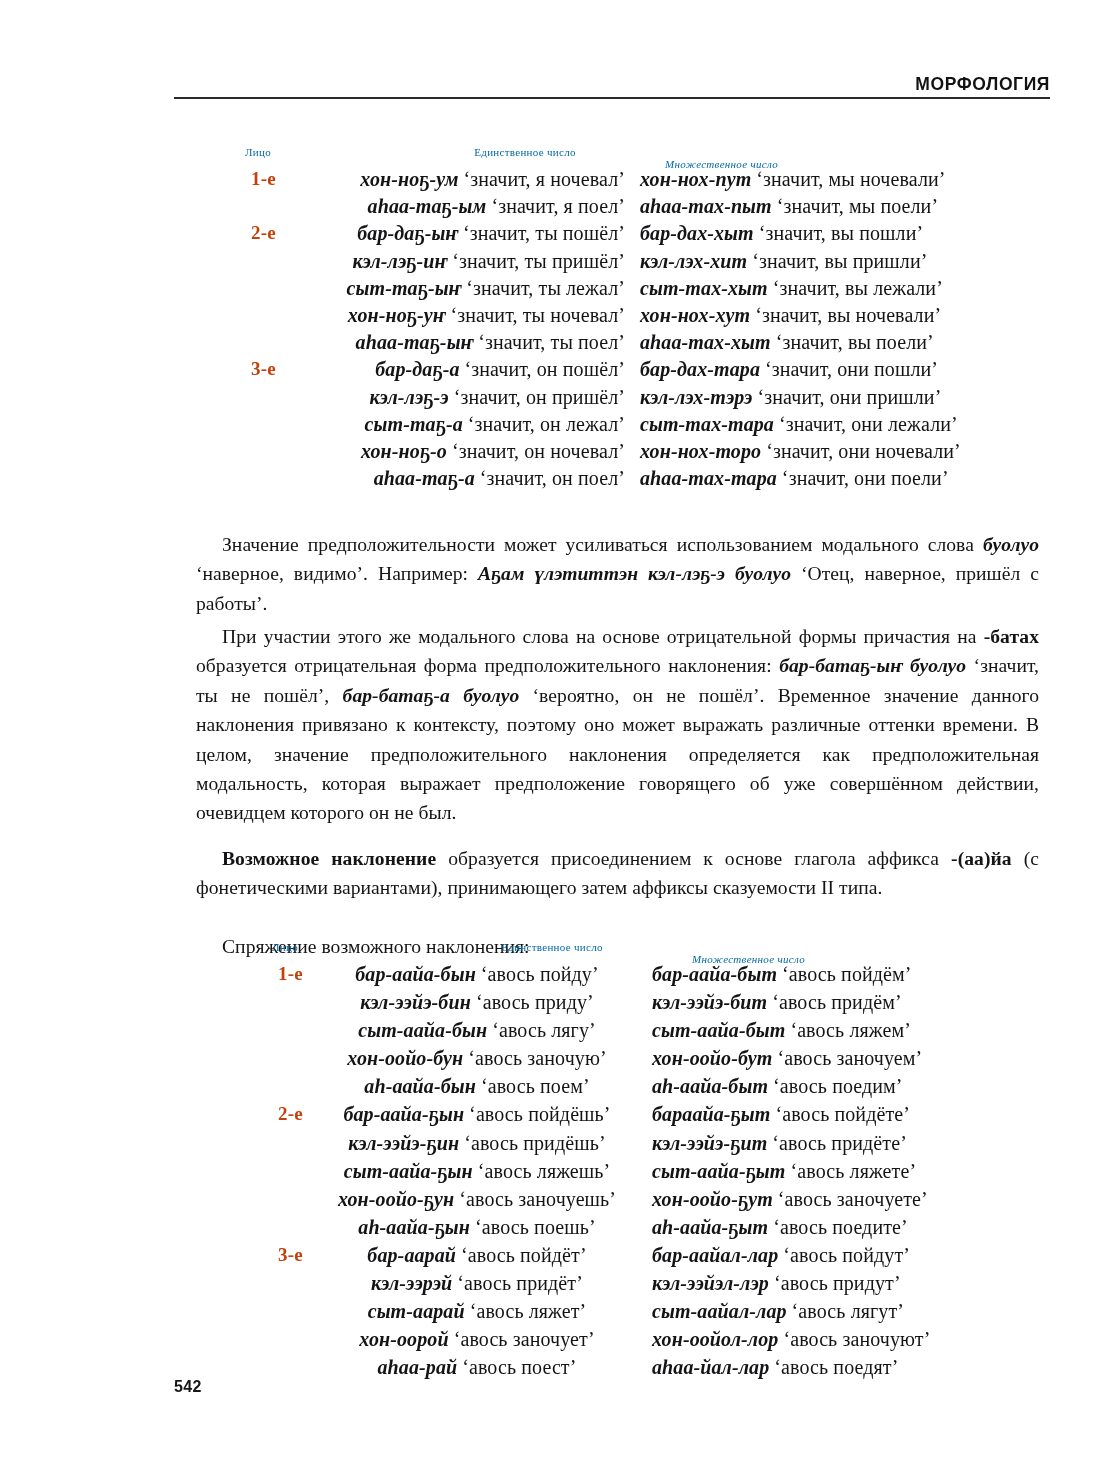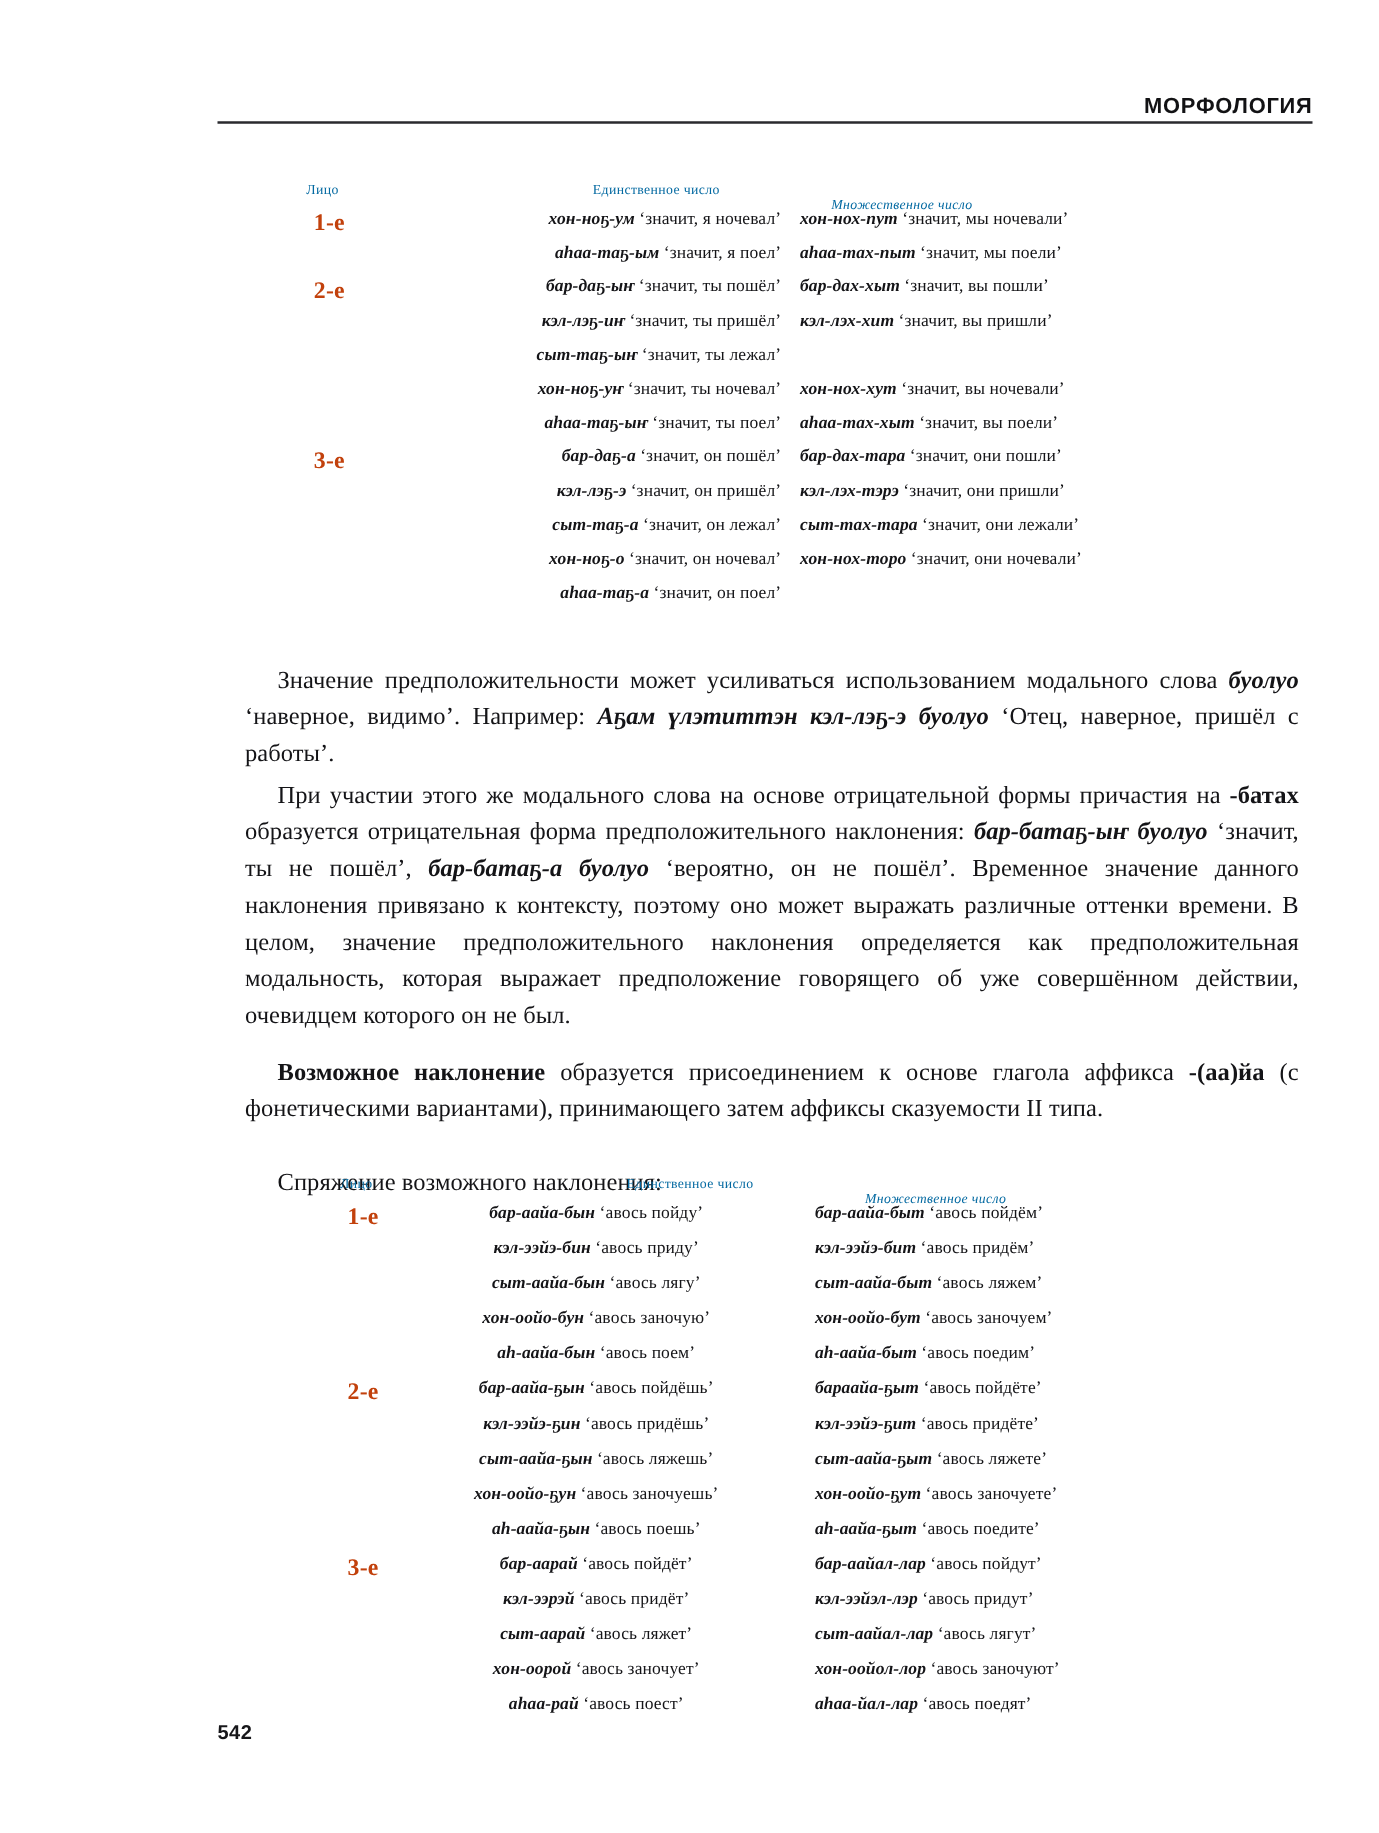--- a/index.html
+++ b/index.html
@@ -77,21 +77,21 @@
     top: 0;
     width: 46px;
     font-size: 19px;
     font-weight: 600;
     color: #c2410c;
     letter-spacing: 0.2px;
   }
   .cell {
     position: absolute;
     top: 0;
-    font-size: 14px;
+    font-size: 20px;
     white-space: nowrap;
     color: #141417;
   }
   .cell-sg { left: 80px; width: 300px; text-align: right; }
   .cell-pl { left: 395px; width: 330px; text-align: left; }
   #paradigm-2 .cell-sg { left: 55px; width: 300px; text-align: center; }
   #paradigm-2 .cell-pl { left: 380px; width: 330px; text-align: left; }
 
   .form {
     font-style: italic;
@@ -175,20 +175,21 @@
           <span class="cell cell-pl"><span class="form">бар-дах-хыт</span> <span class="gloss">значит, вы пошли</span></span>
         </div>
         <div class="par-row">
           <span class="par-person"></span>
           <span class="cell cell-sg"><span class="form">кэл-лэҕ-иҥ</span> <span class="gloss">значит, ты пришёл</span></span>
           <span class="cell cell-pl"><span class="form">кэл-лэх-хит</span> <span class="gloss">значит, вы пришли</span></span>
         </div>
         <div class="par-row">
           <span class="par-person"></span>
           <span class="cell cell-sg"><span class="form">сыт-таҕ-ыҥ</span> <span class="gloss">значит, ты лежал</span></span>
+          <span class="cell cell-pl"><span class="form">сыт-тах-хыт</span> <span class="gloss">значит, вы лежали</span></span>
         </div>
         <div class="par-row">
           <span class="par-person"></span>
           <span class="cell cell-sg"><span class="form">хон-ноҕ-уҥ</span> <span class="gloss">значит, ты ночевал</span></span>
           <span class="cell cell-pl"><span class="form">хон-нох-хут</span> <span class="gloss">значит, вы ночевали</span></span>
         </div>
         <div class="par-row">
           <span class="par-person"></span>
           <span class="cell cell-sg"><span class="form">аһаа-таҕ-ыҥ</span> <span class="gloss">значит, ты поел</span></span>
           <span class="cell cell-pl"><span class="form">аһаа-тах-хыт</span> <span class="gloss">значит, вы поели</span></span>
@@ -209,20 +210,21 @@
           <span class="cell cell-pl"><span class="form">сыт-тах-тара</span> <span class="gloss">значит, они лежали</span></span>
         </div>
         <div class="par-row">
           <span class="par-person"></span>
           <span class="cell cell-sg"><span class="form">хон-ноҕ-о</span> <span class="gloss">значит, он ночевал</span></span>
           <span class="cell cell-pl"><span class="form">хон-нох-торо</span> <span class="gloss">значит, они ночевали</span></span>
         </div>
         <div class="par-row">
           <span class="par-person"></span>
           <span class="cell cell-sg"><span class="form">аһаа-таҕ-а</span> <span class="gloss">значит, он поел</span></span>
+          <span class="cell cell-pl"><span class="form">аһаа-тах-тара</span> <span class="gloss">значит, они поели</span></span>
         </div>
       </div>
   </div>
 
   <p class="bodytext" id="para-1"><span class="ind"></span><span>Значение предположительности может усиливаться использованием модального слова </span><i>буолуо</i><span> </span><span class="q">наверное, видимо</span><span>. Например: </span><i>Аҕам үлэтиттэн кэл-лэҕ-э буолуо</i><span> </span><span class="q">Отец, наверное, пришёл с работы</span><span>.</span></p>
 
   <p class="bodytext" id="para-2"><span class="ind"></span><span>При участии этого же модального слова на основе отрицательной формы причастия на </span><b>-батах</b><span> образуется отрицательная форма предположительного наклонения: </span><i>бар-батаҕ-ыҥ буолуо</i><span> </span><span class="q">значит, ты не пошёл</span><span>, </span><i>бар-батаҕ-а буолуо</i><span> </span><span class="q">вероятно, он не пошёл</span><span>. Временное значение данного наклонения привязано к контексту, поэтому оно может выражать различные оттенки времени. В целом, значение предположительного наклонения определяется как предположительная модальность, которая выражает предположение говорящего об уже совершённом действии, очевидцем которого он не был.</span></p>
 
   <p class="bodytext" id="para-3"><span class="ind"></span><b>Возможное наклонение</b><span> образуется присоединением к основе глагола аффикса </span><b>-(аа)йа</b><span> (с фонетическими вариантами), принимающего затем аффиксы сказуемости II типа.</span></p>
 

